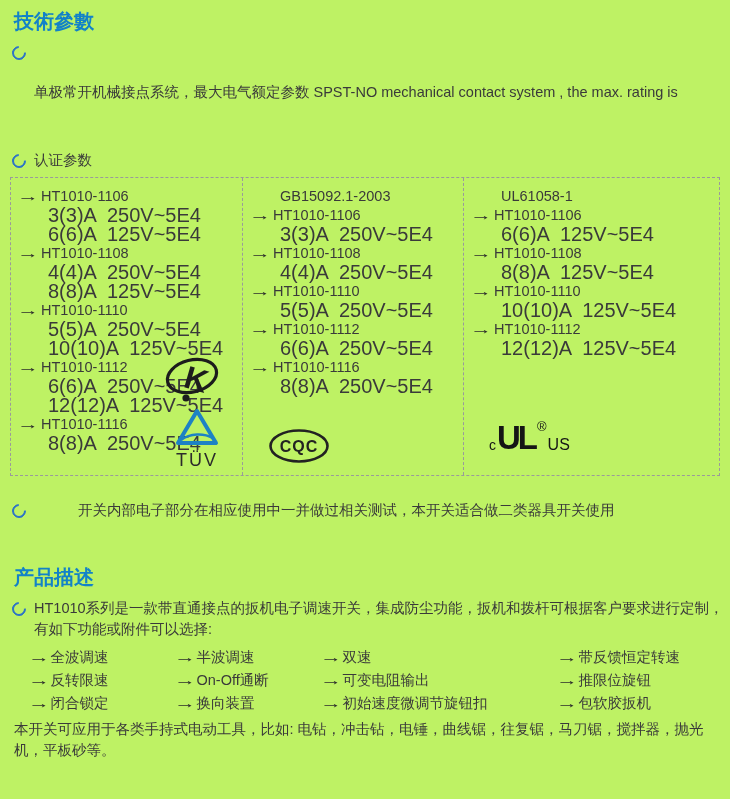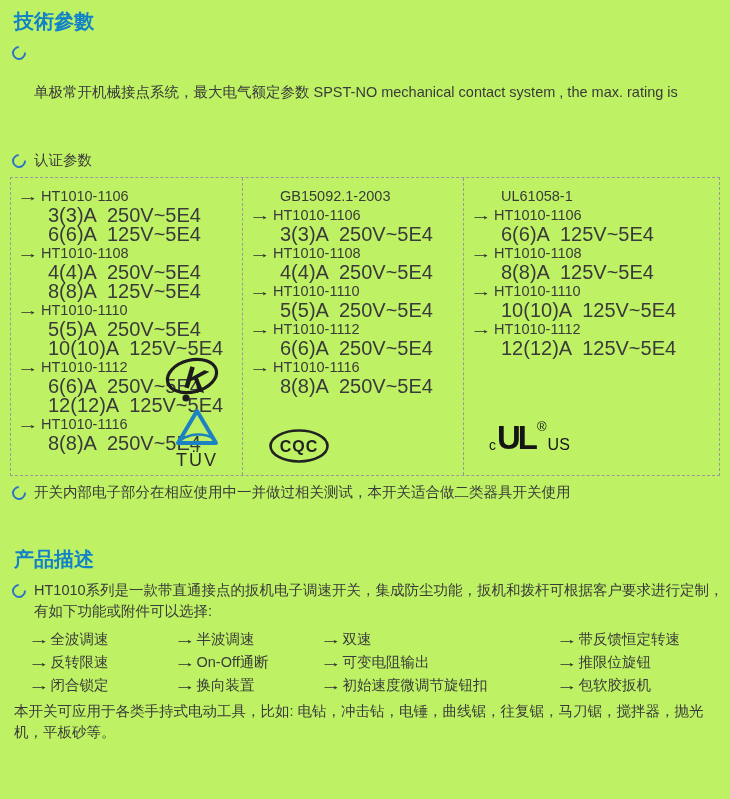--- a/index.html
+++ b/index.html
@@ -190,21 +190,21 @@
     </div>
 
     <div class="logo" id="cul-logo">
       <span class="cul-c">c</span>
       <span class="cul-ul">UL</span>
       <span class="cul-r">®</span>
       <span class="cul-us">US</span>
     </div>
   </div>
 
-  <div class="bullet-row" style="margin-top:6px;">
+  <div class="bullet-row" style="margin-top:24px;gap:44px;">
     <span class="arc"></span>
     <div class="btext">开关内部电子部分在相应使用中一并做过相关测试，本开关适合做二类器具开关使用</div>
   </div>
 
   <h1 class="sec-title" id="prod-title">产品描述</h1>
 
   <div class="bullet-row">
     <span class="arc"></span>
     <div class="btext" style="line-height:21px;">HT1010系列是一款带直通接点的扳机电子调速开关，集成防尘功能，扳机和拨杆可根据客户要求进行定制，有如下功能或附件可以选择:</div>
   </div>

